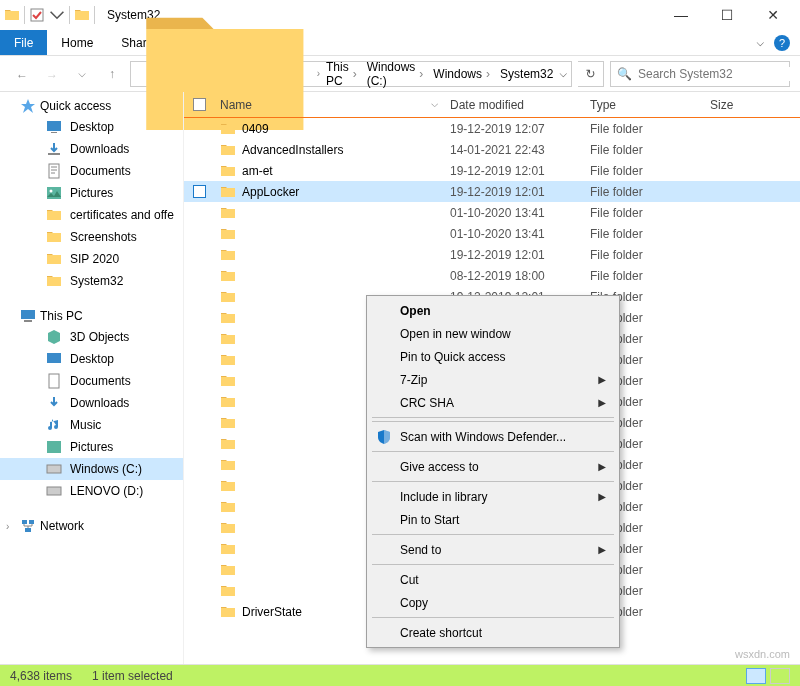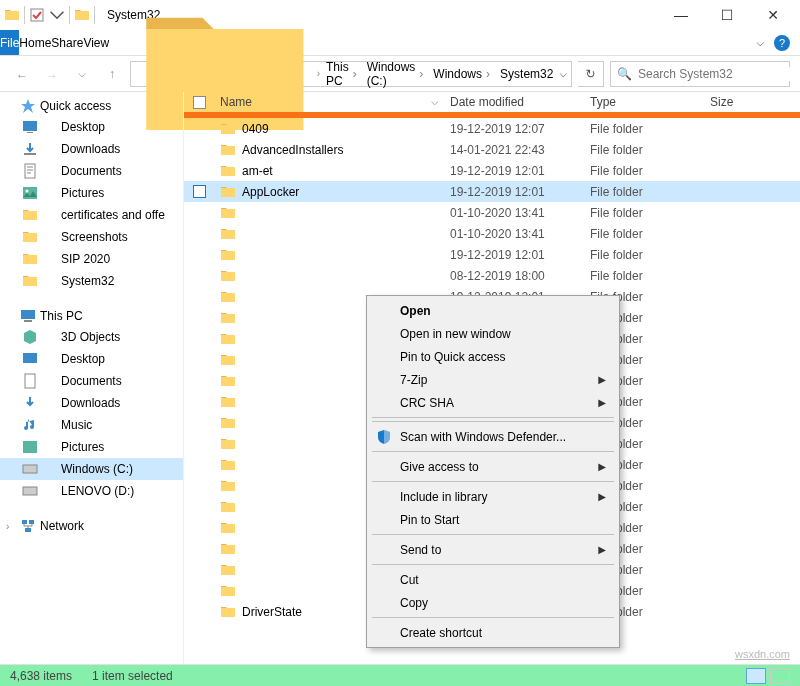--- a/index.html
+++ b/index.html
@@ -6,45 +6,45 @@
 body { width: 800px; height: 686px; background: #fff; overflow: hidden; position: relative; }
 
 .titlebar { height: 30px; display: flex; align-items: center; padding: 0 4px; }
 .titlebar .qat { display: flex; align-items: center; gap: 4px; }
 .titlebar .qat svg { width: 16px; height: 16px; }
 .titlebar .title { margin-left: 8px; }
 .titlebar .winbtns { margin-left: auto; display: flex; }
 .titlebar .winbtns div { width: 46px; height: 30px; display: flex; align-items: center; justify-content: center; font-size: 14px; color: #333; }
 
 .ribbon { height: 26px; display: flex; align-items: center; border-bottom: 1px solid #e1e1e1; }
-.ribbon .tab { padding: 0 0; height: 100%; display: flex; align-items: center; cursor: default; }
+.ribbon .tab { padding: 0 14px; height: 100%; display: flex; align-items: center; cursor: default; }
 .ribbon .file { background: #1979ca; color: #fff; }
 .ribbon .right { margin-left: auto; display: flex; align-items: center; gap: 10px; padding-right: 10px; color: #666; }
 .ribbon .help { width: 16px; height: 16px; border-radius: 50%; background: #1979ca; color: #fff; display: flex; align-items: center; justify-content: center; font-size: 11px; }
 
 .navbar { height: 36px; display: flex; align-items: center; gap: 6px; padding: 0 10px; border-bottom: 1px solid #e1e1e1; }
 .navbar .navbtn { width: 24px; height: 24px; display: flex; align-items: center; justify-content: center; color: #888; }
 .navbar .address { flex: 1; height: 26px; border: 1px solid #ccc; display: flex; align-items: center; padding: 0 4px; gap: 2px; }
 .navbar .crumb { display: flex; align-items: center; gap: 4px; padding: 0 4px; }
 .navbar .crumb span.sep { color: #888; }
 .navbar .refresh { width: 26px; height: 26px; border: 1px solid #ccc; border-left: none; display: flex; align-items: center; justify-content: center; color: #555; }
 .navbar .search { width: 180px; height: 26px; border: 1px solid #ccc; display: flex; align-items: center; padding: 0 6px; color: #888; gap: 6px; }
 .navbar .search input { border: none; outline: none; flex: 1; font-size: 12px; color: #888; }
 
 .body { display: flex; height: 572px; }
 .sidebar { width: 184px; border-right: 1px solid #f0f0f0; padding: 4px 0; overflow: hidden; }
 .sidebar .group { margin-bottom: 14px; }
 .sidebar .group-header { display: flex; align-items: center; gap: 4px; padding: 2px 6px; }
 .sidebar .group-header .chev { color: #888; font-size: 10px; width: 10px; }
-.sidebar .item { display: flex; align-items: center; gap: 23px; padding: 3px 6px 3px 22px; }
+.sidebar .item { display: flex; align-items: center; gap: 8px; padding: 3px 6px 3px 46px; }
 .sidebar .item.selected { background: #cce8ff; }
 .sidebar svg, .sidebar .ico { width: 16px; height: 16px; flex-shrink: 0; }
 
 .main { flex: 1; position: relative; }
-.colheader { height: 26px; display: flex; align-items: center; border-bottom: 6px solid #f97316; color: #444; }
+.colheader { height: 26px; display: flex; align-items: center; border-bottom: 1px solid #f97316; color: #444; }
 .colheader .col { padding: 0 6px; display: flex; align-items: center; gap: 4px; }
 .colheader .check { width: 30px; display: flex; justify-content: center; }
 .col-name { width: 230px; }
 .col-date { width: 140px; }
 .col-type { width: 120px; }
 .col-size { width: 60px; }
 .sorticon { color: #888; font-size: 9px; }
 
 .rows { }
 .row { height: 21px; display: flex; align-items: center; }
@@ -58,26 +58,26 @@
 .row svg { width: 16px; height: 16px; flex-shrink: 0; }
 .clipped .name span { opacity: 0; }
 
 .contextmenu { position: absolute; left: 182px; top: 203px; width: 254px; background: #f0f0f0; border: 1px solid #a0a0a0; box-shadow: 3px 3px 6px rgba(0,0,0,0.25); padding: 3px; z-index: 100; }
 .contextmenu .mi { height: 23px; display: flex; align-items: center; padding: 0 30px 0 30px; position: relative; cursor: default; text-align: center; }
 .contextmenu .mi .arrow { position: absolute; right: 10px; color: #333; font-size: 10px; }
 .contextmenu .mi .micon { position: absolute; left: 6px; width: 16px; height: 16px; }
 .contextmenu .bold { font-weight: 600; }
 .contextmenu hr { border: none; border-top: 1px solid #c0c0c0; margin: 3px 2px; }
 
-.statusbar { height: 22px; border-top: 1px solid #e1e1e1; display: flex; align-items: center; gap: 20px; padding: 0 10px; color: #444; position: absolute; bottom: 0; left: 0; right: 0; background: #86efac; }
+.statusbar { height: 22px; border-top: 1px solid #e1e1e1; display: flex; align-items: center; gap: 20px; padding: 0 10px; color: #444; position: absolute; bottom: 0; left: 0; right: 0; background: #bef264; }
 .statusbar .views { margin-left: auto; display: flex; gap: 4px; }
 .statusbar .views div { width: 20px; height: 16px; border: 1px solid #ccc; }
 .statusbar .views .active { background: #cce8ff; border-color: #59a7e8; }
 
-.watermark { position: absolute; right: 10px; bottom: 26px; color: #bbb; font-size: 11px; text-decoration: underline; }
+.watermark { position: absolute; right: 10px; bottom: 26px; color: #bbb; font-size: 11px; }
 
 
 .folder-ico path { fill: #ffd56e; }
 .folder-ico .flap { fill: #eab54d; }
 .star { fill: #59a7e8; }
 .cbox { width: 13px; height: 13px; border: 1px solid #888; background: #fff; }
 </style>
 </head>
 <body>
 

